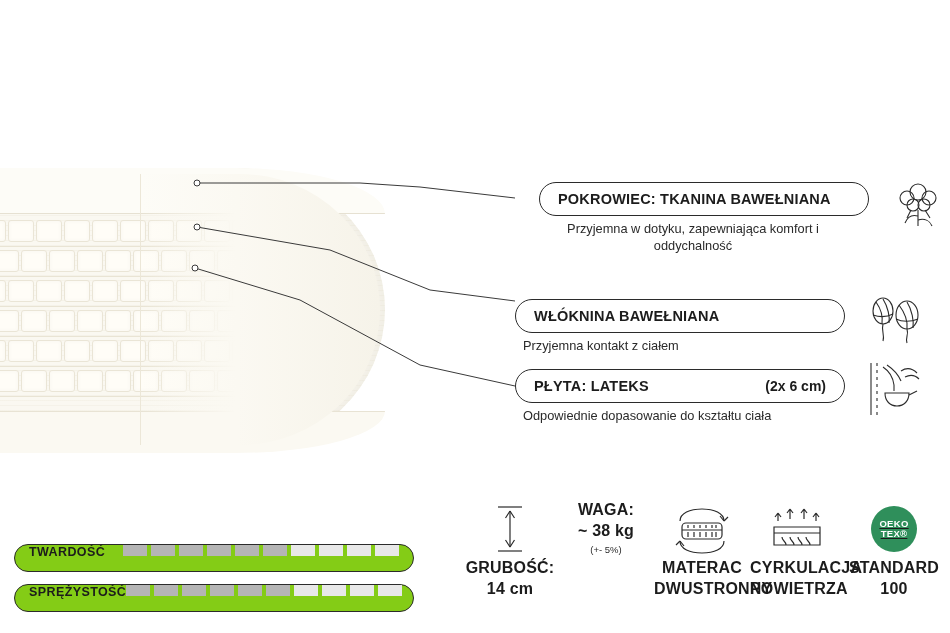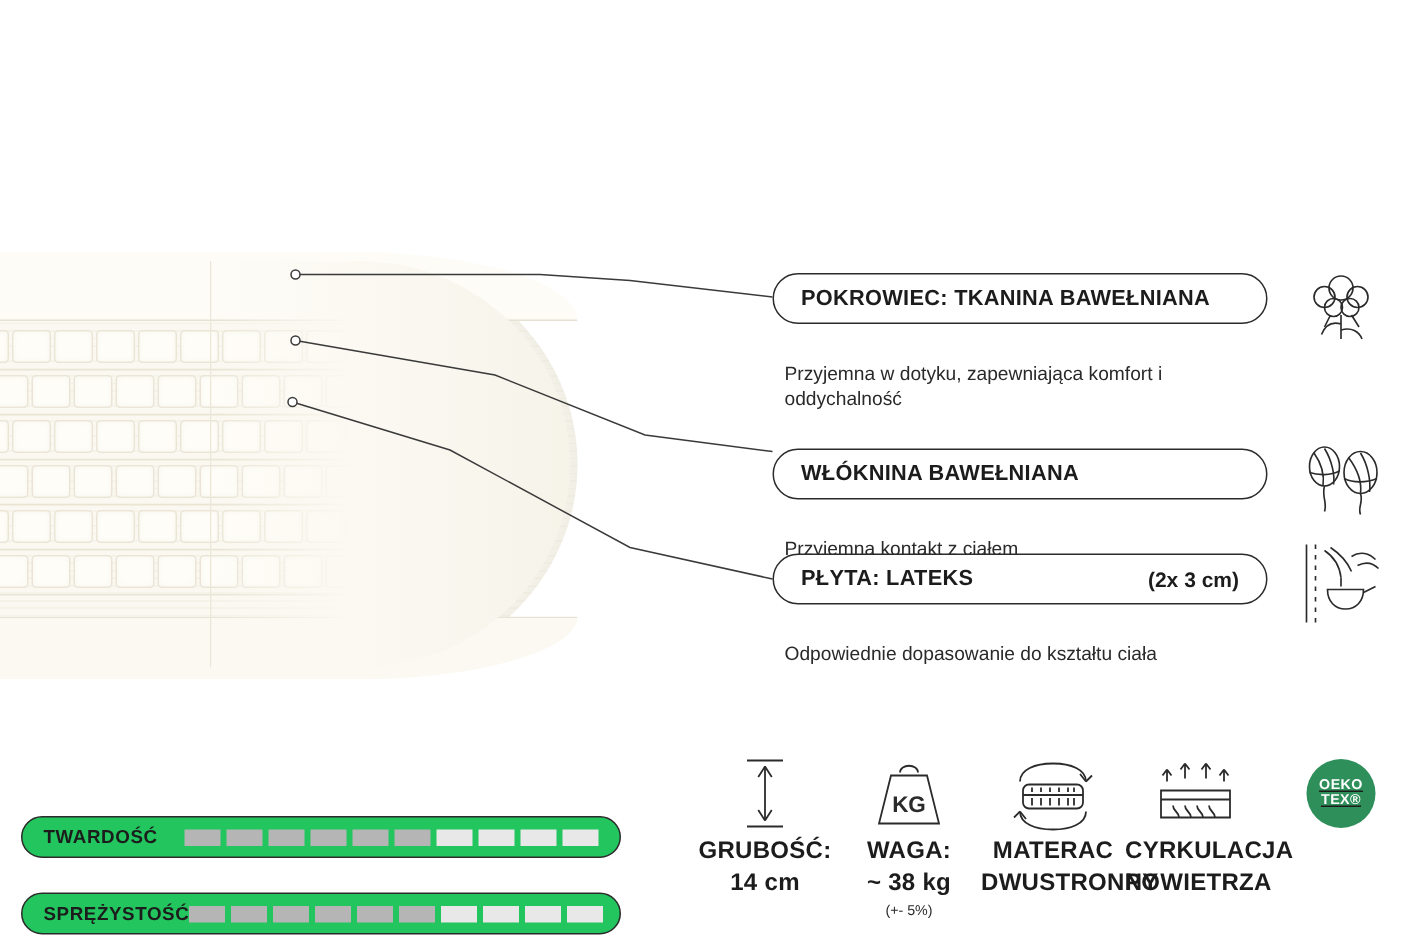--- a/index.html
+++ b/index.html
@@ -128,50 +128,49 @@
     font-weight: bold;
     letter-spacing: 0.2px;
     white-space: nowrap;
   }
   .callout-extra {
     font-size: 14px;
     font-weight: bold;
     white-space: nowrap;
   }
   .callout-desc {
-    margin-top: 24px;
+    margin-top: 4px;
     padding-left: 8px;
     font-size: 12.8px;
     line-height: 1.35;
     color: #2a2a2a;
     max-width: 300px;
   }
   .callout-icon {
     position: absolute;
     left: 348px;
     top: -8px;
     width: 62px;
     height: 56px;
   }
 
-  #callout-cover { left: 515px; top: 182px; }
+  #callout-cover { left: 539px; top: 182px; text-align: center; }
   #callout-nonwoven { left: 515px; top: 299px; }
   #callout-latex { left: 515px; top: 369px; }
 
   
   #bars { position: absolute; left: 14px; top: 544px; width: 400px; }
   .bar-row {
     height: 28px;
     border: 1px solid #2b2b2b;
     border-radius: 14px;
     display: flex;
-    align-items: center;
     padding: 0 14px;
-    margin-bottom: 23px;
-    background: #22c55e;
+    margin-bottom: 12px;
+    background: #84cc16;
   }
   .bar-label {
     font-size: 12.5px;
     font-weight: bold;
     letter-spacing: 0.4px;
     width: 120px;
     white-space: nowrap;
   }
   .bar-segments { display: flex; gap: 4px; }
   .seg {
@@ -370,21 +369,21 @@
       <path d="M36 14 C42 22 45 30 44 38 M44 11 C49 19 51 30 50 37"></path>
       <path d="M44 38 C46 44 42 47 44 52"></path>
       <path d="M10 24 C16 26 24 26 30 23 M33 28 C39 31 48 31 55 28"></path>
     </svg>
   </div>
 </div>
 
 <div class="callout" id="callout-latex">
   <div class="callout-pill">
     <span class="callout-title">PŁYTA: LATEKS</span>
-    <span class="callout-extra">(2x 3 cm)</span>
+    <span class="callout-extra">(2x 6 cm)</span>
   </div>
   <div class="callout-desc">Odpowiednie dopasowanie do kształtu ciała</div>
   <div class="callout-icon">
     <svg viewBox="0 0 62 56" width="62" height="56" fill="none" stroke="#2b2b2b" stroke-width="1.1">
       <path d="M8 2 L8 54"></path>
       <path d="M14 2 L14 54" stroke-dasharray="3 4"></path>
       <path d="M20 6 C26 10 30 16 31 24"></path>
       <path d="M24 4 C30 8 35 13 38 20"></path>
       <path d="M31 24 L31 30"></path>
       <path d="M22 32 C22 40 27 45 34 45 C41 45 46 40 46 32 Z"></path>
@@ -438,27 +437,20 @@
         <path d="M20 8 L20 44"></path>
         <path d="M20 8 L15.5 15 M20 8 L24.5 15"></path>
         <path d="M20 44 L15.5 37 M20 44 L24.5 37"></path>
       </svg>
     </div>
     <div class="feature-label">GRUBOŚĆ:</div>
     <div class="feature-label">14 cm</div>
   </div>
 
   <div class="feature">
-    <div class="feature-icon">
-      <svg viewBox="0 0 56 52" width="56" height="52" fill="none" stroke="#2b2b2b" stroke-width="1.2">
-        <path d="M22 12 C22 6 34 6 34 12"></path>
-        <path d="M16 14 L40 14 L48 46 L8 46 Z"></path>
-        <text x="28" y="38" font-family="Liberation Sans, sans-serif" font-size="15" font-weight="bold" fill="#2b2b2b" stroke="none" text-anchor="middle">KG</text>
-      </svg>
-    </div>
     <div class="feature-label">WAGA:</div>
     <div class="feature-label">~ 38 kg</div>
     <div class="feature-sub">(+- 5%)</div>
   </div>
 
   <div class="feature">
     <div class="feature-icon">
       <svg viewBox="0 0 64 52" width="64" height="52" fill="none" stroke="#2b2b2b" stroke-width="1.2">
         <rect x="12" y="20" width="40" height="16" rx="4"></rect>
         <path d="M12 27 L52 27"></path>
@@ -490,15 +482,17 @@
 POWIETRZA</div>
   </div>
 
   <div class="feature">
     <div class="feature-icon">
       <div class="oeko-badge">
         <span>OEKO</span>
         <span>TEX®</span>
       </div>
     </div>
+    <div class="feature-label">STANDARD
+100</div>
   </div>
 
 </div>
 
 </body></html>

